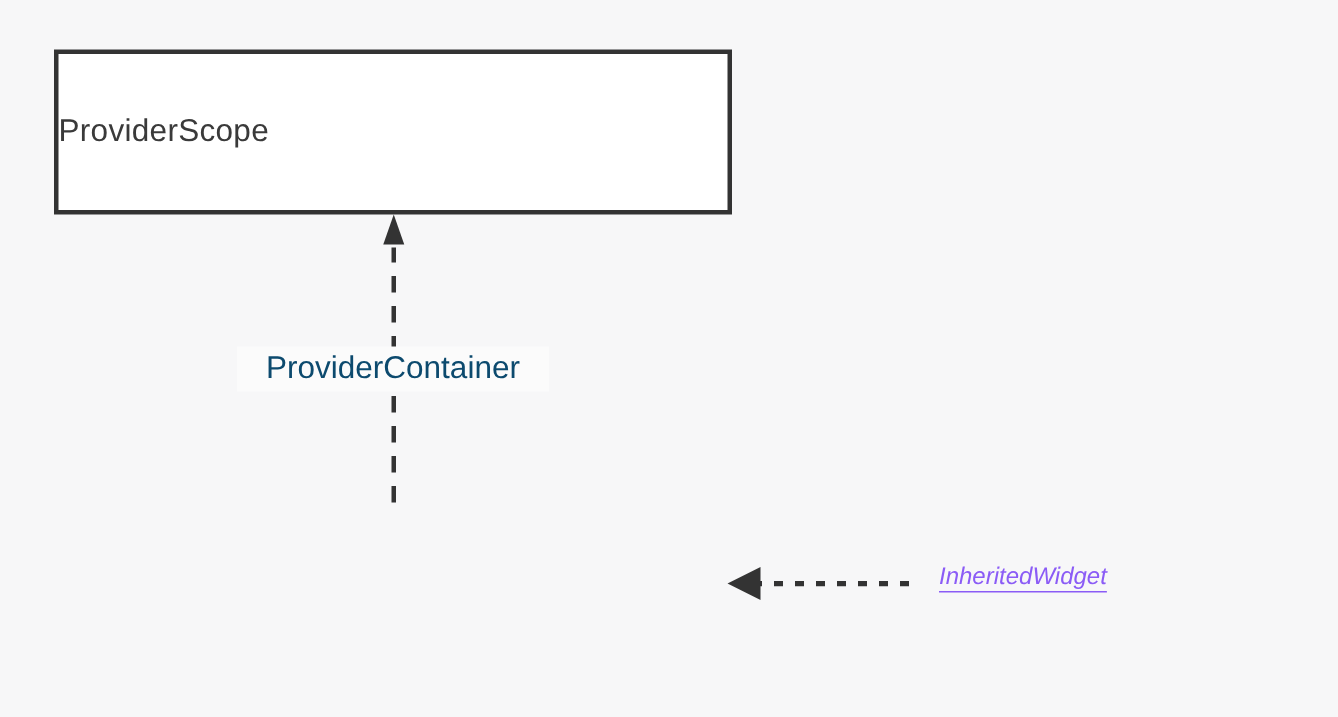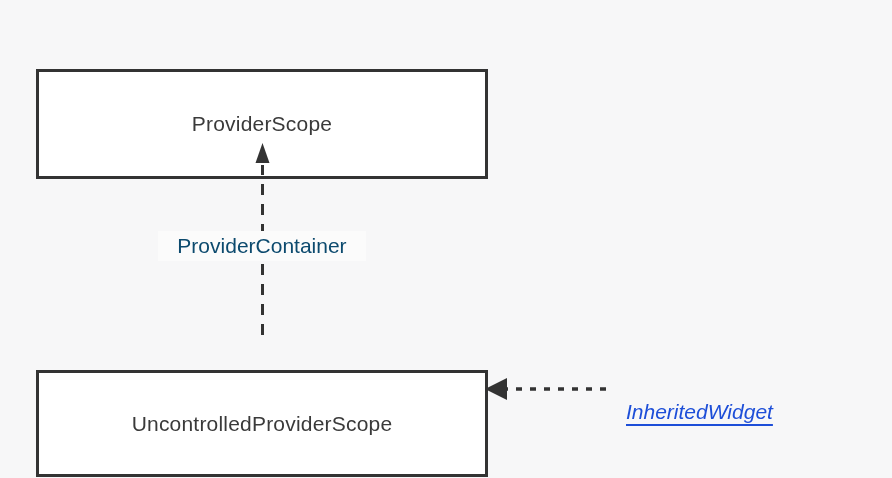--- a/index.html
+++ b/index.html
@@ -21,22 +21,21 @@
   }
 
   
   .node-box {
     position: absolute;
     box-sizing: border-box;
     background: #ffffff;
     border: 3px solid #333333;
     display: flex;
     align-items: center;
-    justify-content: center;
-    margin-top: 36px;
+    justify-content: flex-start;
   }
   .node-label {
     font-size: 21px;
     color: #3a3a3a;
     letter-spacing: 0.2px;
     white-space: nowrap;
   }
 
   #box-provider-scope {
     left: 36px;
@@ -93,27 +92,26 @@
   #edge-horizontal svg {
     display: block;
     overflow: visible;
   }
 
   
   #interface-inherited-widget {
     position: absolute;
     left: 626px;
     top: 376px;
-    font-size: 21px;
+    font-size: 16px;
     font-style: italic;
-    color: #1d4ed8;
+    color: #8b5cf6;
     text-decoration: underline;
     text-underline-offset: 5px;
     white-space: nowrap;
-    margin-top: 24px;
   }
 
   
   .watermark {
     position: absolute;
     color: #cfcfcf;
     white-space: nowrap;
     pointer-events: none;
     font-family: "DejaVu Sans", sans-serif;
   }
@@ -143,23 +141,20 @@
     <svg width="9" height="192" viewBox="0 0 9 192">
       <line x1="4.5" y1="192" x2="4.5" y2="22" stroke="#333333" stroke-width="3" stroke-dasharray="11 9"></line>
       <polygon points="4.5,0 11.5,20 -2.5,20" fill="#333333"></polygon>
     </svg>
   </div>
 
   <div id="edge-vertical-label">
     <span>ProviderContainer</span>
   </div>
 
-  <div class="node-box" id="box-uncontrolled-provider-scope">
-    <span class="node-label">UncontrolledProviderScope</span>
-  </div>
 
   <div id="edge-horizontal">
     <svg width="122" height="28" viewBox="0 0 122 28">
       <line x1="122" y1="14" x2="22" y2="14" stroke="#333333" stroke-width="3.5" stroke-dasharray="6 8"></line>
       <polygon points="1,14 23,3 23,25" fill="#333333"></polygon>
     </svg>
   </div>
 
   <div id="interface-inherited-widget">InheritedWidget</div>
 

